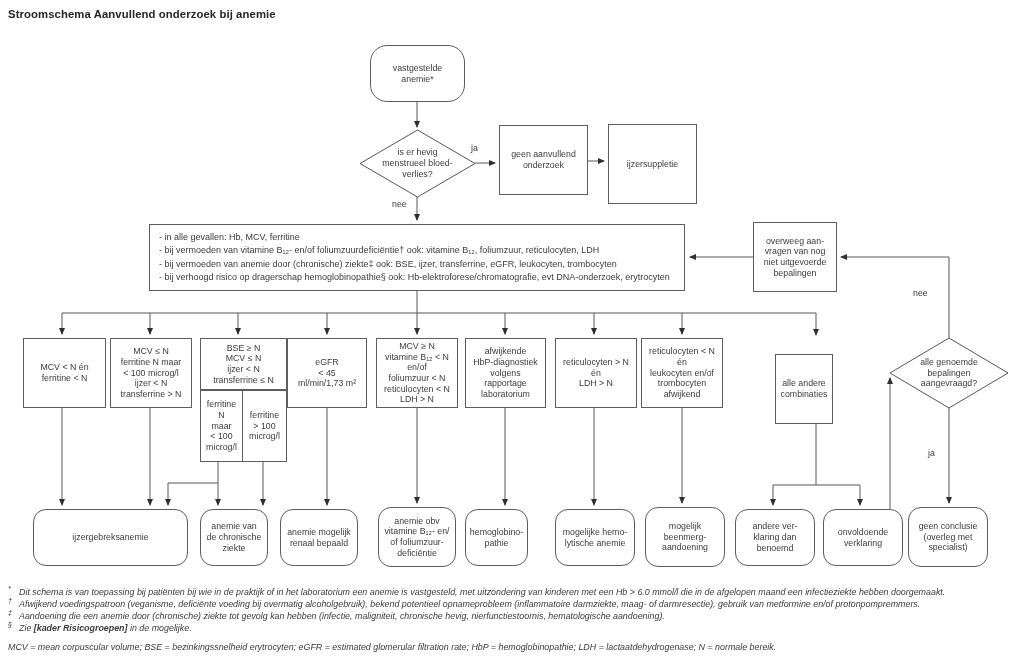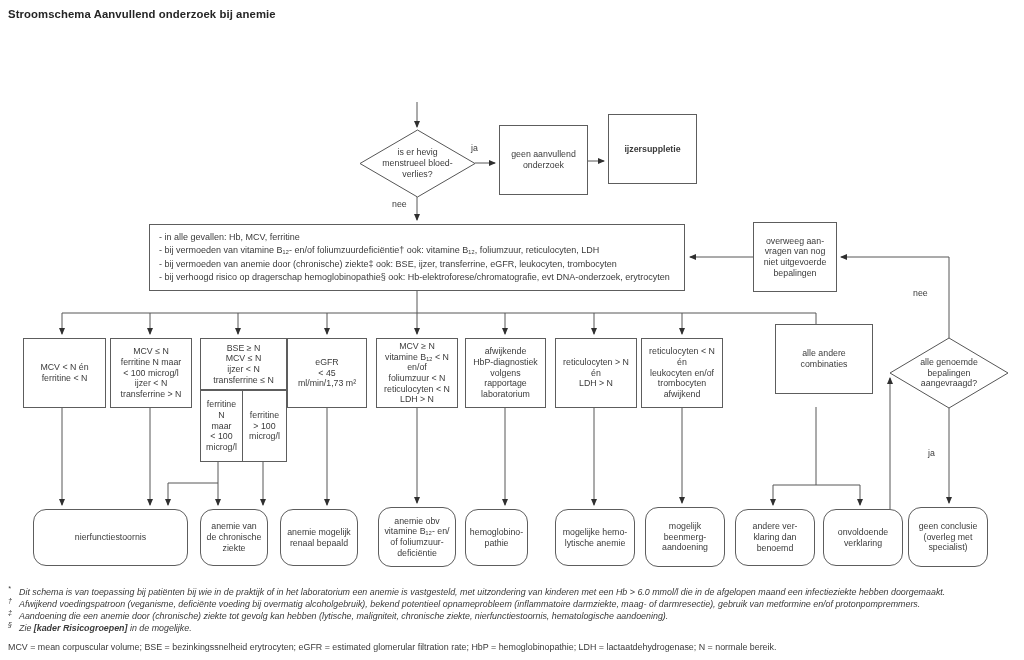--- a/index.html
+++ b/index.html
@@ -24,21 +24,21 @@
     padding:4px 9px;
   }
   .diamond-label{
     position:absolute;box-sizing:border-box;display:flex;align-items:center;justify-content:center;
     text-align:center;white-space:pre-line;font-size:8.8px;line-height:1.25;background:transparent;border:none;
   }
   .edge-label{position:absolute;font-size:8.8px;color:#3b3b3b;}
   .fn{position:absolute;font-style:italic;font-size:8.9px;color:#3a3a3a;white-space:nowrap;}
   .fn .mk{display:inline-block;width:11px;font-size:7.2px;vertical-align:4px;}
   .fn .bold{font-weight:bold;}
-  .abbr{position:absolute;font-size:8.9px;color:#3a3a3a;white-space:nowrap;}
+  .abbr{position:absolute;font-style:italic;font-size:8.9px;color:#3a3a3a;white-space:nowrap;}
 </style>
 </head>
 <body>
 
 <div id="canvas">
 
   <div id="page-title">Stroomschema Aanvullend onderzoek bij anemie</div>
 
   <svg class="connectors" width="1024" height="660">
     <defs>
@@ -87,26 +87,28 @@
       <polygon points="417.5,130 475,163.5 417.5,197 360,163.5" fill="#ffffff"></polygon>
       <polygon points="949,338 1008,373 949,408 890,373" fill="#ffffff"></polygon>
     </g>
   </svg>
 
   <span class="edge-label" style="left:471px;top:143px;">ja</span>
   <span class="edge-label" style="left:392px;top:199px;">nee</span>
   <span class="edge-label" style="left:913px;top:288px;">nee</span>
   <span class="edge-label" style="left:928px;top:448px;">ja</span>
 
+  <div class="node start" style="left:370px;top:45px;width:95px;height:57px;">vastgestelde
+anemie*</div>
   <div class="diamond-label" style="left:360px;top:130px;width:115px;height:67px;">is er hevig
 menstrueel bloed-
 verlies?</div>
   <div class="node" style="left:499px;top:125px;width:89px;height:70px;">geen aanvullend
 onderzoek</div>
-  <div class="node" style="left:608px;top:114px;width:89px;height:70px;font-weight:bold;">ijzersuppletie</div>
+  <div class="node" style="left:608px;top:124px;width:89px;height:80px;">ijzersuppletie</div>
 
   <div class="node bullets" style="left:149px;top:224px;width:536px;height:67px;">- in alle gevallen: Hb, MCV, ferritine
 - bij vermoeden van vitamine B₁₂- en/of foliumzuurdeficiëntie† ook: vitamine B₁₂, foliumzuur, reticulocyten, LDH
 - bij vermoeden van anemie door (chronische) ziekte‡ ook: BSE, ijzer, transferrine, eGFR, leukocyten, trombocyten
 - bij verhoogd risico op dragerschap hemoglobinopathie§ ook: Hb-elektroforese/chromatografie, evt DNA-onderzoek, erytrocyten</div>
 
   <div class="node" style="left:753px;top:222px;width:84px;height:70px;">overweeg aan-
 vragen van nog
 niet uitgevoerde
 bepalingen</div>
@@ -145,28 +147,28 @@
 rapportage
 laboratorium</div>
   <div class="node" style="left:555px;top:338px;width:82px;height:70px;">reticulocyten &gt; N
 én
 LDH &gt; N</div>
   <div class="node" style="left:641px;top:338px;width:82px;height:70px;">reticulocyten &lt; N
 én
 leukocyten en/of
 trombocyten
 afwijkend</div>
-  <div class="node" style="left:775px;top:324px;width:98px;height:70px;">alle andere
+  <div class="node" style="left:775px;top:354px;width:58px;height:70px;">alle andere
 combinaties</div>
 
   <div class="diamond-label" style="left:890px;top:338px;width:118px;height:70px;">alle genoemde
 bepalingen
 aangevraagd?</div>
 
-  <div class="node terminal" style="left:33px;top:509px;width:155px;height:57px;">nierfunctiestoornis</div>
+  <div class="node terminal" style="left:33px;top:509px;width:155px;height:57px;">ijzergebreksanemie</div>
   <div class="node terminal" style="left:200px;top:509px;width:68px;height:57px;">anemie van
 de chronische
 ziekte</div>
   <div class="node terminal" style="left:280px;top:509px;width:78px;height:57px;">anemie mogelijk
 renaal bepaald</div>
   <div class="node terminal" style="left:378px;top:507px;width:78px;height:60px;">anemie obv
 vitamine B₁₂- en/
 of foliumzuur-
 deficiëntie</div>
   <div class="node terminal" style="left:465px;top:509px;width:63px;height:57px;">hemoglobino-
@@ -180,18 +182,18 @@
 klaring dan
 benoemd</div>
   <div class="node terminal" style="left:823px;top:509px;width:80px;height:57px;">onvoldoende
 verklaring</div>
   <div class="node terminal" style="left:908px;top:507px;width:80px;height:60px;">geen conclusie
 (overleg met
 specialist)</div>
 
   <div class="fn" style="left:8px;top:584px;"><span class="mk">*</span><span>Dit schema is van toepassing bij patiënten bij wie in de praktijk of in het laboratorium een anemie is vastgesteld, met uitzondering van kinderen met een Hb &gt; 6.0 mmol/l die in de afgelopen maand een infectieziekte hebben doorgemaakt.</span></div>
   <div class="fn" style="left:8px;top:596px;"><span class="mk">†</span><span>Afwijkend voedingspatroon (veganisme, deficiënte voeding bij overmatig alcoholgebruik), bekend potentieel opnameprobleem (inflammatoire darmziekte, maag- of darmresectie), gebruik van metformine en/of protonpompremmers.</span></div>
-  <div class="fn" style="left:8px;top:608px;"><span class="mk">‡</span><span>Aandoening die een anemie door (chronische) ziekte tot gevolg kan hebben (lytische, maligniteit, chronische ziekte, nierfunctiestoornis, hematologische aandoening).</span></div>
+  <div class="fn" style="left:8px;top:608px;"><span class="mk">‡</span><span>Aandoening die een anemie door (chronische) ziekte tot gevolg kan hebben (infectie, maligniteit, chronische hevig, nierfunctiestoornis, hematologische aandoening).</span></div>
   <div class="fn" style="left:8px;top:620px;"><span class="mk">§</span><span>Zie </span><span class="bold">[kader Risicogroepen]</span><span> in de mogelijke.</span></div>
 
   <div class="abbr" style="left:8px;top:642px;">MCV = mean corpuscular volume; BSE = bezinkingssnelheid erytrocyten; eGFR = estimated glomerular filtration rate; HbP = hemoglobinopathie; LDH = lactaatdehydrogenase; N = normale bereik.</div>
 
 </div>
 
 </body></html>

